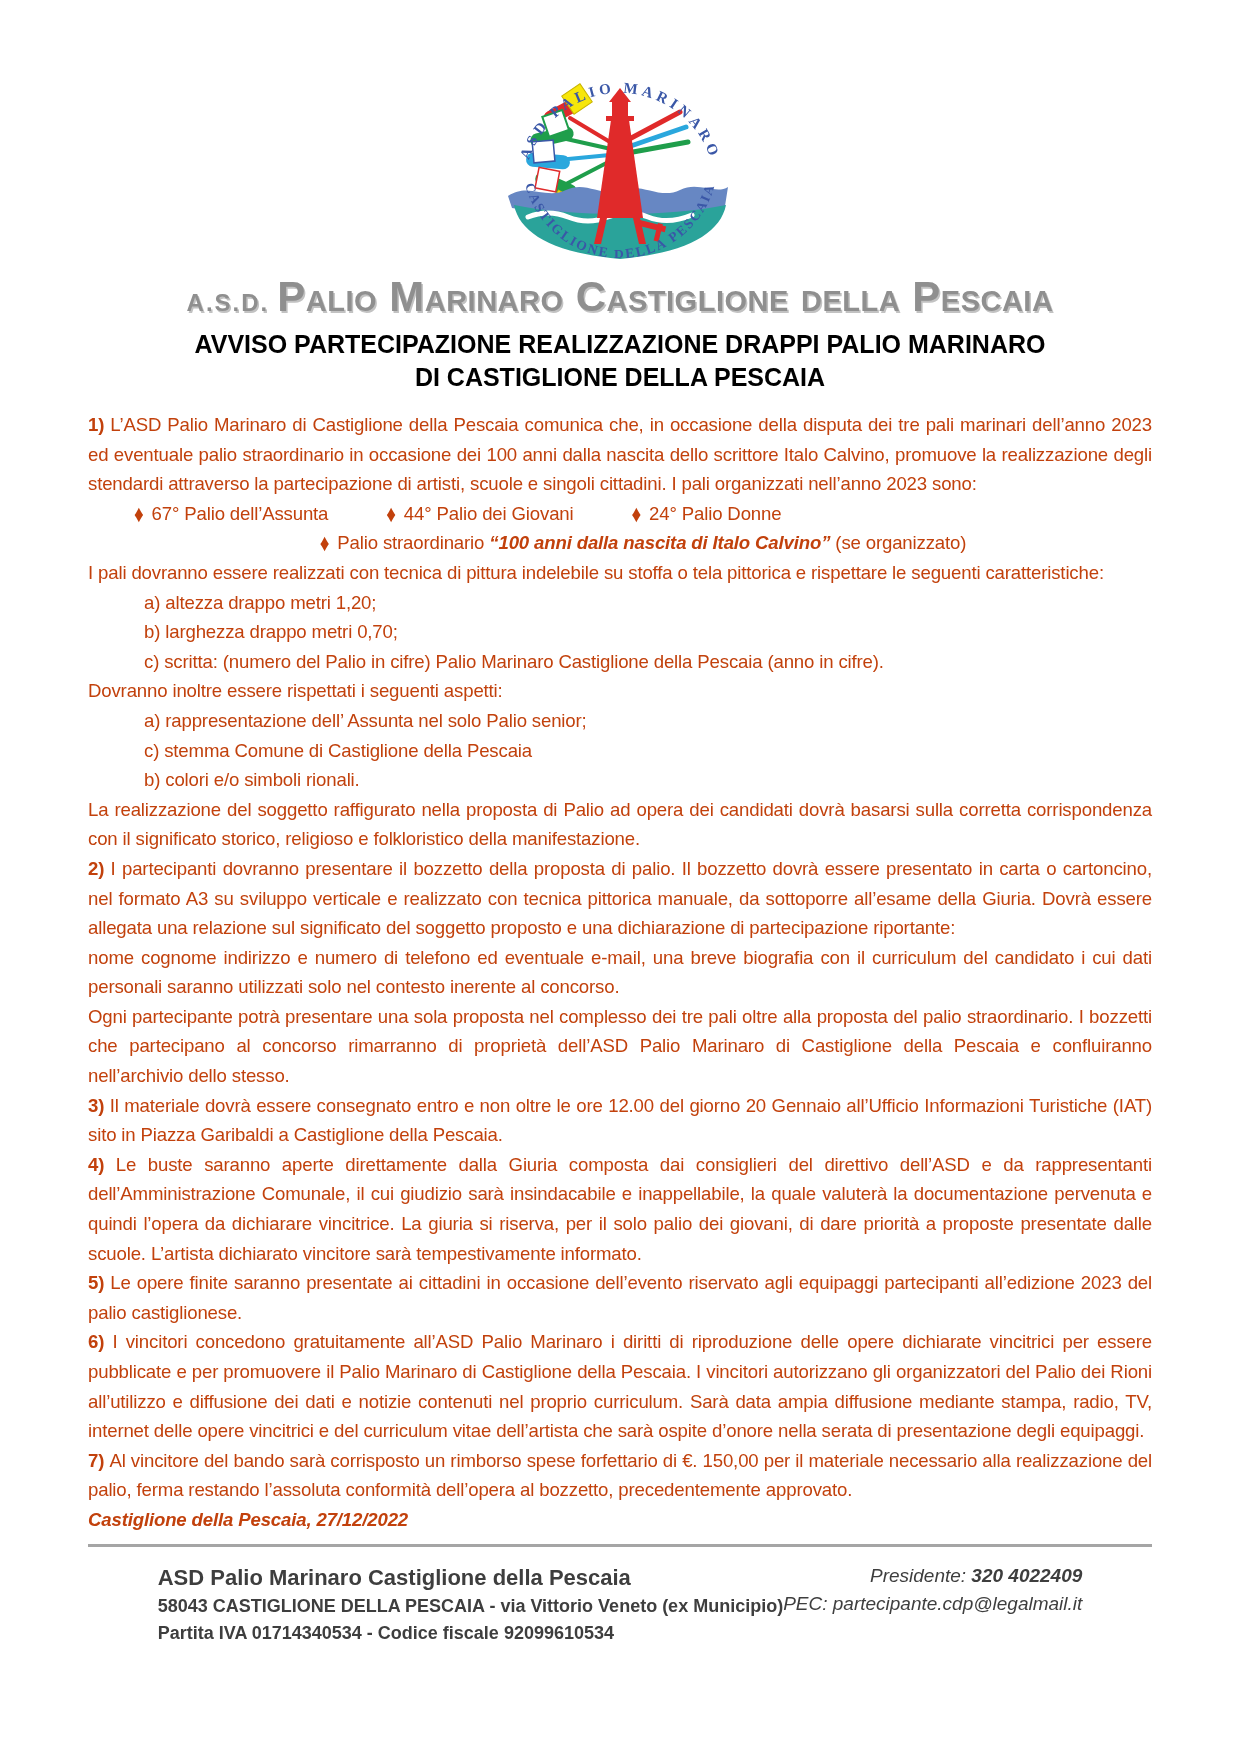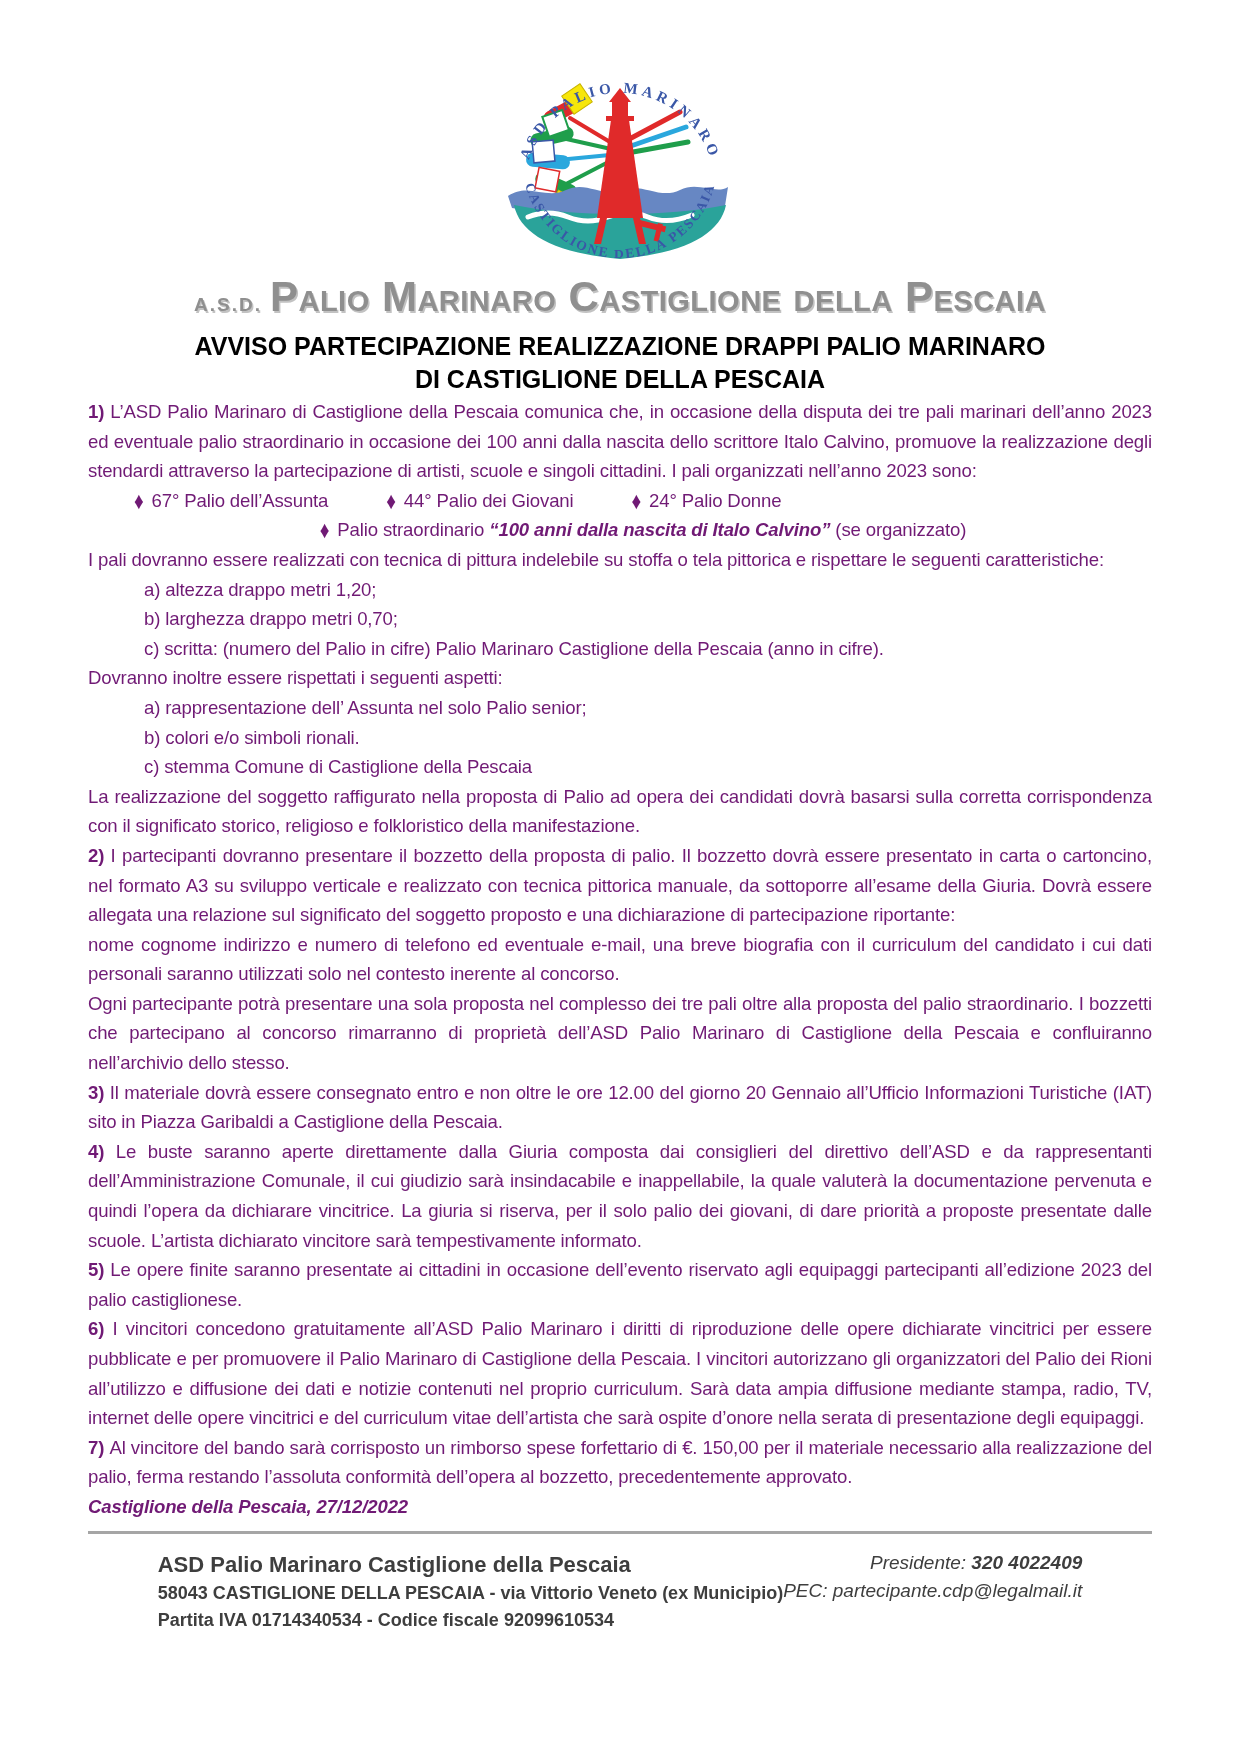--- a/index.html
+++ b/index.html
@@ -12,26 +12,26 @@
   .logo-wrap{text-align:center;line-height:0;}
   svg.logo{width:300px;height:196px;}
   .arc-text{fill:var(--logo-blue,#3a57a7);font-family:"Liberation Serif",serif;font-weight:bold;}
 
   .org-title{
     text-align:center;margin:10px 0 0 0;
     color:var(--title-gray,#8f8f8f);font-weight:bold;
     text-shadow:1.5px 1.5px 0 #c2c2c2;
     line-height:46px;white-space:nowrap;
   }
-  .org-title .prefix{font-size:19px;letter-spacing:2px;margin-right:8px;}
+  .org-title .prefix{font-size:24px;letter-spacing:2px;margin-right:8px;}
   .org-title .main{font-size:42px;font-variant:small-caps;letter-spacing:0.5px;}
 
   .notice-title{text-align:center;font-weight:bold;font-size:25px;line-height:29px;margin:4px 0 0 0;color:#000;}
 
-  .body{margin-top:3px;font-size:18.6px;line-height:29.6px;letter-spacing:-0.15px;color:#701a75;}
+  .body{margin-top:18px;font-size:18.6px;line-height:29.6px;letter-spacing:-0.15px;color:#c2410c;}
   .body p{margin:0;}
   .bp{text-align:justify;}
   .bi{text-align:left;padding-left:56px;}
   .brow{text-align:left;padding-left:46px;}
   .bitem{display:inline-block;margin-right:58px;}
   .bitem:last-child{margin-right:0;}
   .bline{text-align:center;padding-left:46px;}
   .diamond{display:inline-block;transform:scaleY(1.25);margin-right:8px;font-size:19px;}
   .b{font-weight:bold;}
   .i{font-style:italic;}
@@ -119,22 +119,22 @@
   <div class="body">
       <p class="bp"><span class="b">1) </span><span>L’ASD Palio Marinaro di Castiglione della Pescaia comunica che, in occasione della disputa dei tre pali marinari dell’anno 2023 ed eventuale palio straordinario in occasione dei 100 anni dalla nascita dello scrittore Italo Calvino, promuove la realizzazione degli stendardi attraverso la partecipazione di artisti, scuole e singoli cittadini. I pali organizzati nell’anno 2023 sono:</span></p>
       <p class="brow"><span class="bitem"><span class="diamond">♦</span><span>67° Palio dell’Assunta</span></span><span class="bitem"><span class="diamond">♦</span><span>44° Palio dei Giovani</span></span><span class="bitem"><span class="diamond">♦</span><span>24° Palio Donne</span></span></p>
       <p class="bline"><span class="diamond">♦</span><span>Palio straordinario </span><span class="b i">“100 anni dalla nascita di Italo Calvino”</span><span> (se organizzato)</span></p>
       <p class="bp"><span>I pali dovranno essere realizzati con tecnica di pittura indelebile su stoffa o tela pittorica e rispettare le seguenti caratteristiche:</span></p>
       <p class="bi"><span>a) altezza drappo metri 1,20;</span></p>
       <p class="bi"><span>b) larghezza drappo metri 0,70;</span></p>
       <p class="bi"><span>c) scritta: (numero del Palio in cifre) Palio Marinaro Castiglione della Pescaia (anno in cifre).</span></p>
       <p class="bp"><span>Dovranno inoltre essere rispettati i seguenti aspetti:</span></p>
       <p class="bi"><span>a) rappresentazione dell’ Assunta nel solo Palio senior;</span></p>
+      <p class="bi"><span>c) stemma Comune di Castiglione della Pescaia</span></p>
       <p class="bi"><span>b) colori e/o simboli rionali.</span></p>
-      <p class="bi"><span>c) stemma Comune di Castiglione della Pescaia</span></p>
       <p class="bp"><span>La realizzazione del soggetto raffigurato nella proposta di Palio ad opera dei candidati dovrà basarsi sulla corretta corrispondenza con il significato storico, religioso e folkloristico della manifestazione.</span></p>
       <p class="bp"><span class="b">2) </span><span>I partecipanti dovranno presentare il bozzetto della proposta di palio. Il bozzetto dovrà essere presentato in carta o cartoncino, nel formato A3 su sviluppo verticale e realizzato con tecnica pittorica manuale, da sottoporre all’esame della Giuria. Dovrà essere allegata una relazione sul significato del soggetto proposto e una dichiarazione di partecipazione riportante:</span></p>
       <p class="bp"><span>nome cognome indirizzo e numero di telefono ed eventuale e-mail, una breve biografia con il curriculum del candidato i cui dati personali saranno utilizzati solo nel contesto inerente al concorso.</span></p>
       <p class="bp"><span>Ogni partecipante potrà presentare una sola proposta nel complesso dei tre pali oltre alla proposta del palio straordinario. I bozzetti che partecipano al concorso rimarranno di proprietà dell’ASD Palio Marinaro di Castiglione della Pescaia e confluiranno nell’archivio dello stesso.</span></p>
       <p class="bp"><span class="b">3) </span><span>Il materiale dovrà essere consegnato entro e non oltre le ore 12.00 del giorno 20 Gennaio all’Ufficio Informazioni Turistiche (IAT) sito in Piazza Garibaldi a Castiglione della Pescaia.</span></p>
       <p class="bp"><span class="b">4) </span><span>Le buste saranno aperte direttamente dalla Giuria composta dai consiglieri del direttivo dell’ASD e da rappresentanti dell’Amministrazione Comunale, il cui giudizio sarà insindacabile e inappellabile, la quale valuterà la documentazione pervenuta e quindi l’opera da dichiarare vincitrice. La giuria si riserva, per il solo palio dei giovani, di dare priorità a proposte presentate dalle scuole. L’artista dichiarato vincitore sarà tempestivamente informato.</span></p>
       <p class="bp"><span class="b">5) </span><span>Le opere finite saranno presentate ai cittadini in occasione dell’evento riservato agli equipaggi partecipanti all’edizione 2023 del palio castiglionese.</span></p>
       <p class="bp"><span class="b">6) </span><span>I vincitori concedono gratuitamente all’ASD Palio Marinaro i diritti di riproduzione delle opere dichiarate vincitrici per essere pubblicate e per promuovere il Palio Marinaro di Castiglione della Pescaia. I vincitori autorizzano gli organizzatori del Palio dei Rioni all’utilizzo e diffusione dei dati e notizie contenuti nel proprio curriculum. Sarà data ampia diffusione mediante stampa, radio, TV, internet delle opere vincitrici e del curriculum vitae dell’artista che sarà ospite d’onore nella serata di presentazione degli equipaggi.</span></p>
       <p class="bp"><span class="b">7) </span><span>Al vincitore del bando sarà corrisposto un rimborso spese forfettario di €. 150,00 per il materiale necessario alla realizzazione del palio, ferma restando l’assoluta conformità dell’opera al bozzetto, precedentemente approvato.</span></p>
       <p class="dateline"><span class="b i">Castiglione della Pescaia, 27/12/2022</span></p>

